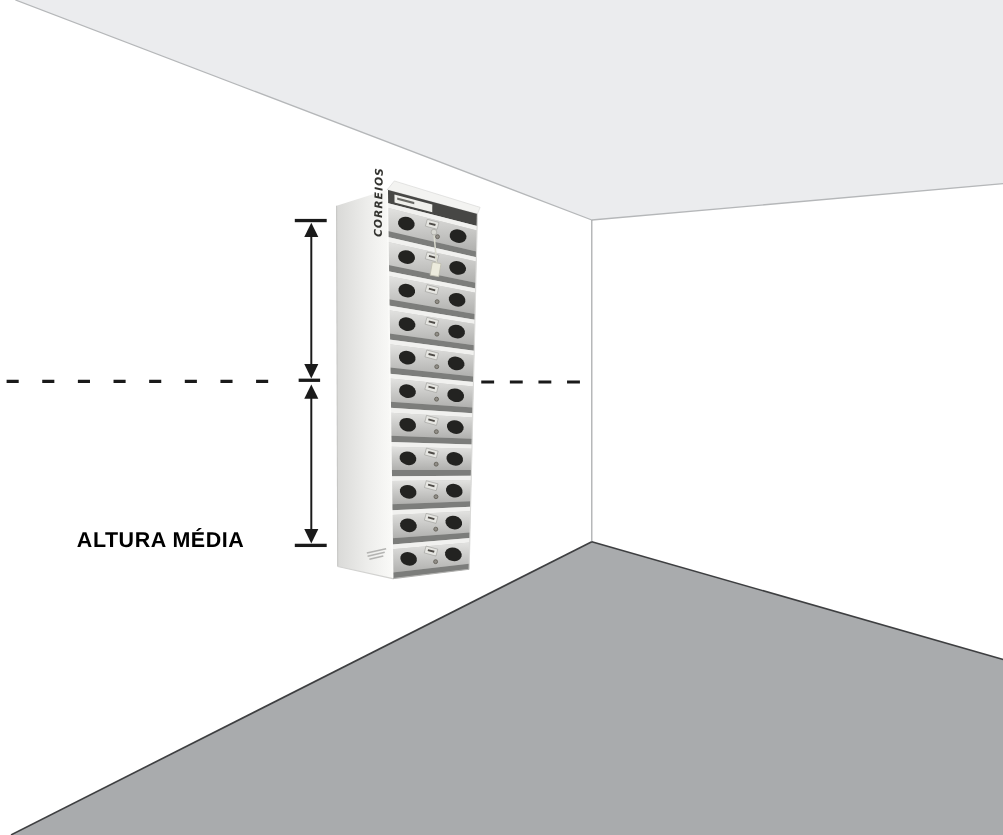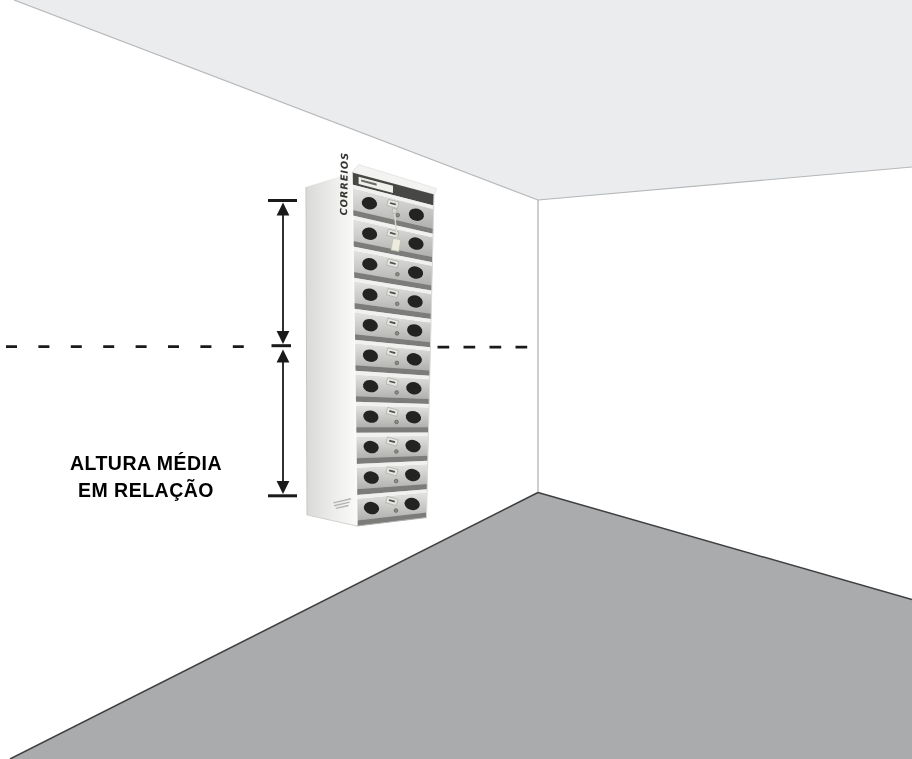--- a/index.html
+++ b/index.html
@@ -1,19 +1,19 @@
 <!DOCTYPE html>
 <html><head>
 <meta charset="utf-8">
 <style>
   html,body{margin:0;padding:0;background:#fff;}
   #stage{position:relative;width:912px;height:759px;background:#ffffff;overflow:hidden;
          font-family:"Liberation Sans", sans-serif;}
   #scene{position:absolute;left:0;top:0;}
-  .annotation{position:absolute;left:30px;top:450px;width:232px;text-align:center;
+  .annotation{position:absolute;left:30px;top:478px;width:232px;text-align:center;
               font-weight:bold;font-size:19.5px;line-height:27.4px;letter-spacing:0.5px;
               color:#000;}
   .annotation div{white-space:nowrap;}
 </style>
 </head>
 <body>
 
 <div id="stage">
 
   <svg id="scene" width="912" height="759" viewBox="0 0 912 759">
@@ -170,15 +170,14 @@
 
       <polygon points="283,349.5 276.6,362.5 289.4,362.5"></polygon>
       <line x1="283" y1="361" x2="283" y2="482" stroke="#1a1a1a" stroke-width="1.8"></line>
       <polygon points="283,494 276.6,481 289.4,481"></polygon>
       <rect x="268" y="494.3" width="29" height="3"></rect>
     </g>
   </svg>
 
   <div class="annotation">
     <div>ALTURA MÉDIA</div>
-    <div>EM RELAÇÃO</div>
   </div>
 </div>
 
 </body></html>

